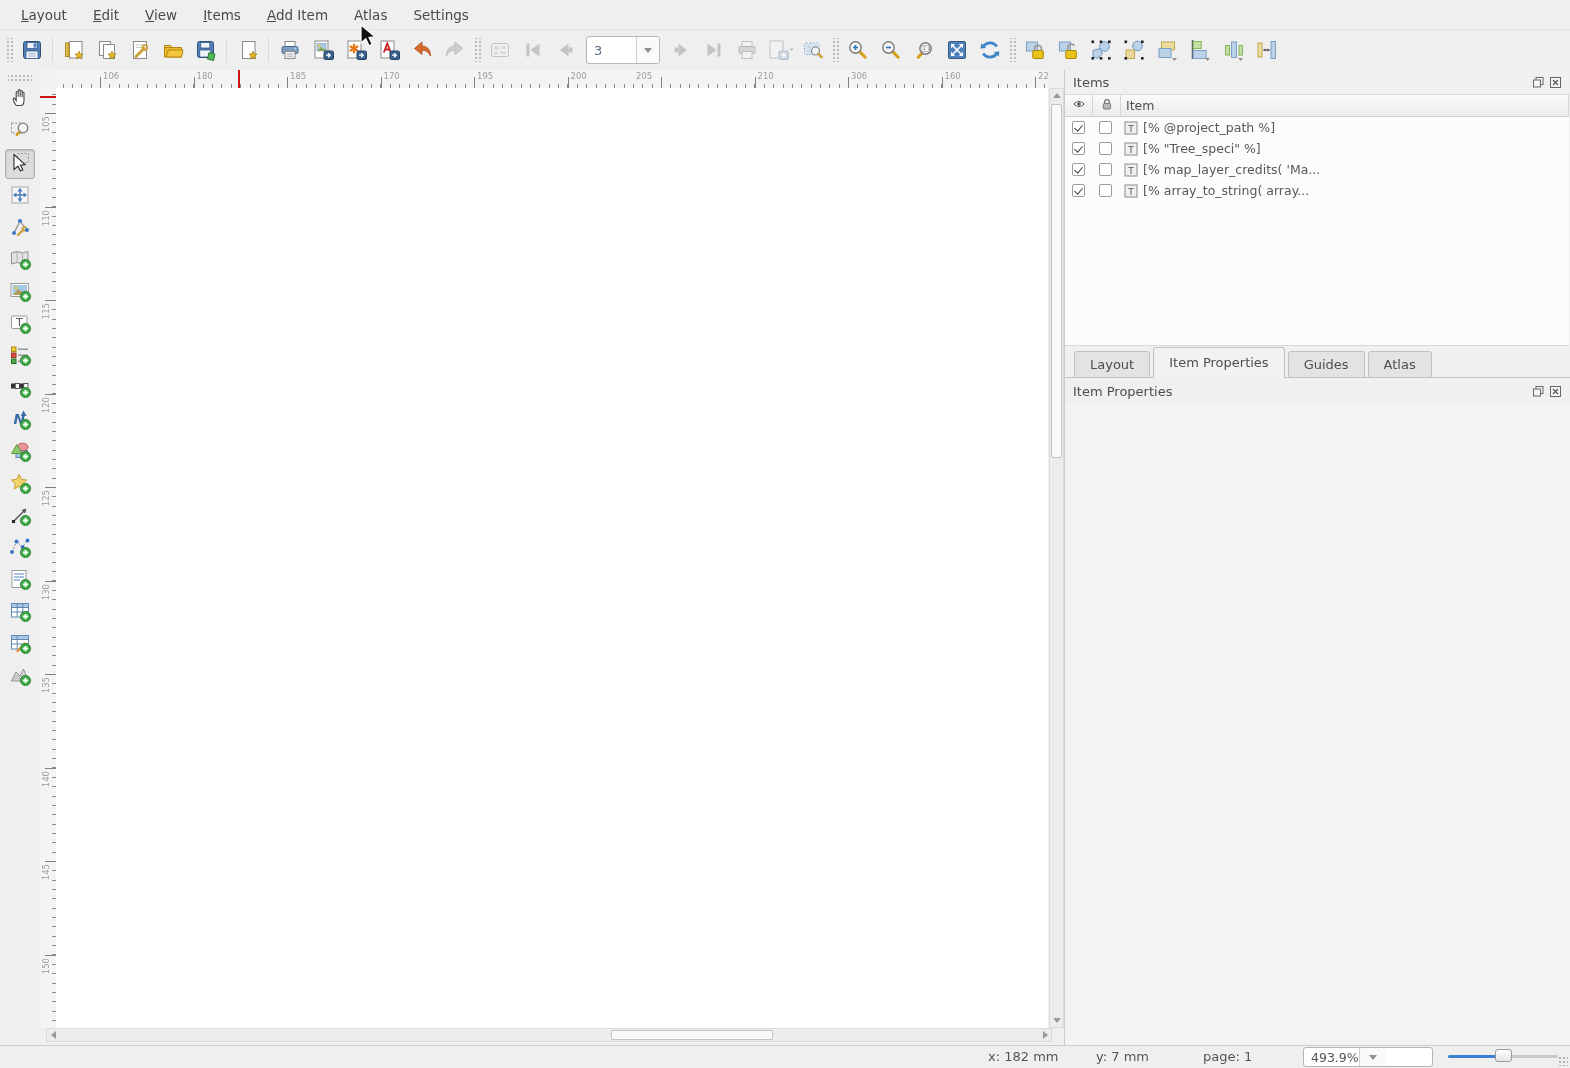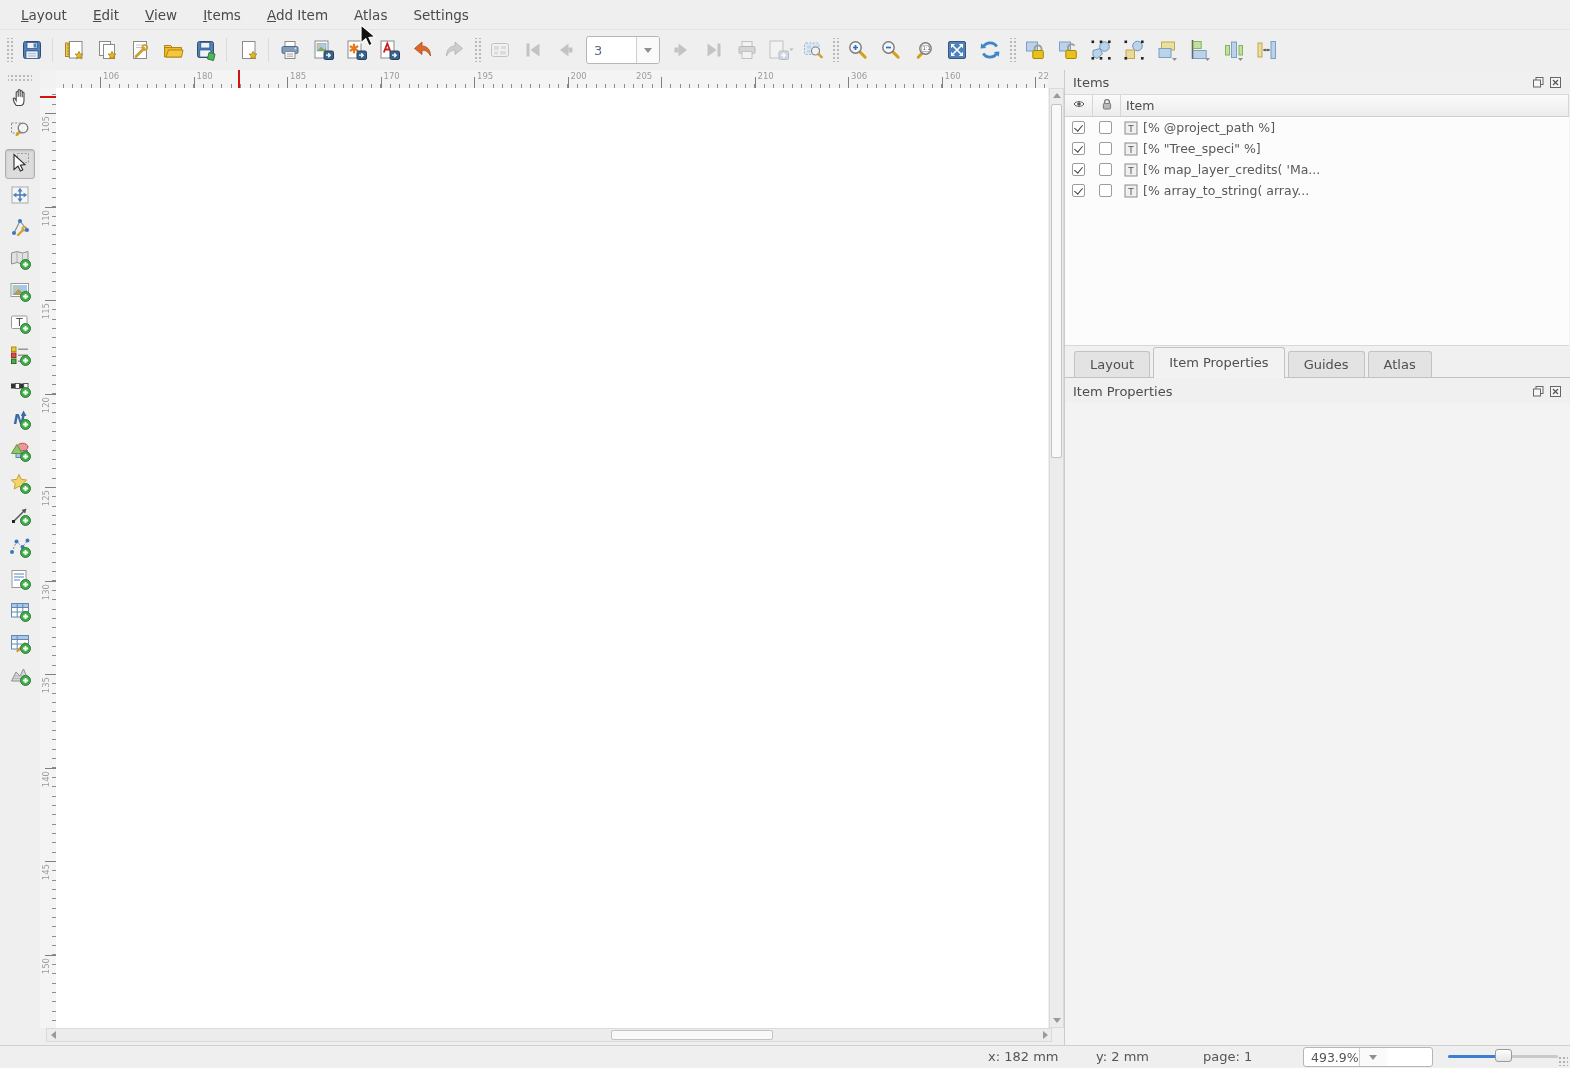--- a/index.html
+++ b/index.html
@@ -1103,21 +1103,21 @@
             </svg>
           </span>
       </span>
     </div>
     <div class="ip-content"></div>
   </div>
 </div>
 
 <div class="statusbar">
   <span class="sbtext sb-x">x: 182 mm</span>
-  <span class="sbtext sb-y">y: 2 mm</span>
+  <span class="sbtext sb-y">y: 7 mm</span>
   <span class="sbtext sb-page">page: 1</span>
   <div class="combo zoom-combo">
     <div class="combo-field">493.9%</div>
     <div class="combo-btn">
         <span class="tri-down"></span>
       </div>
   </div>
   <div class="slider">
     <div class="track"></div>
     <div class="fill"></div>

